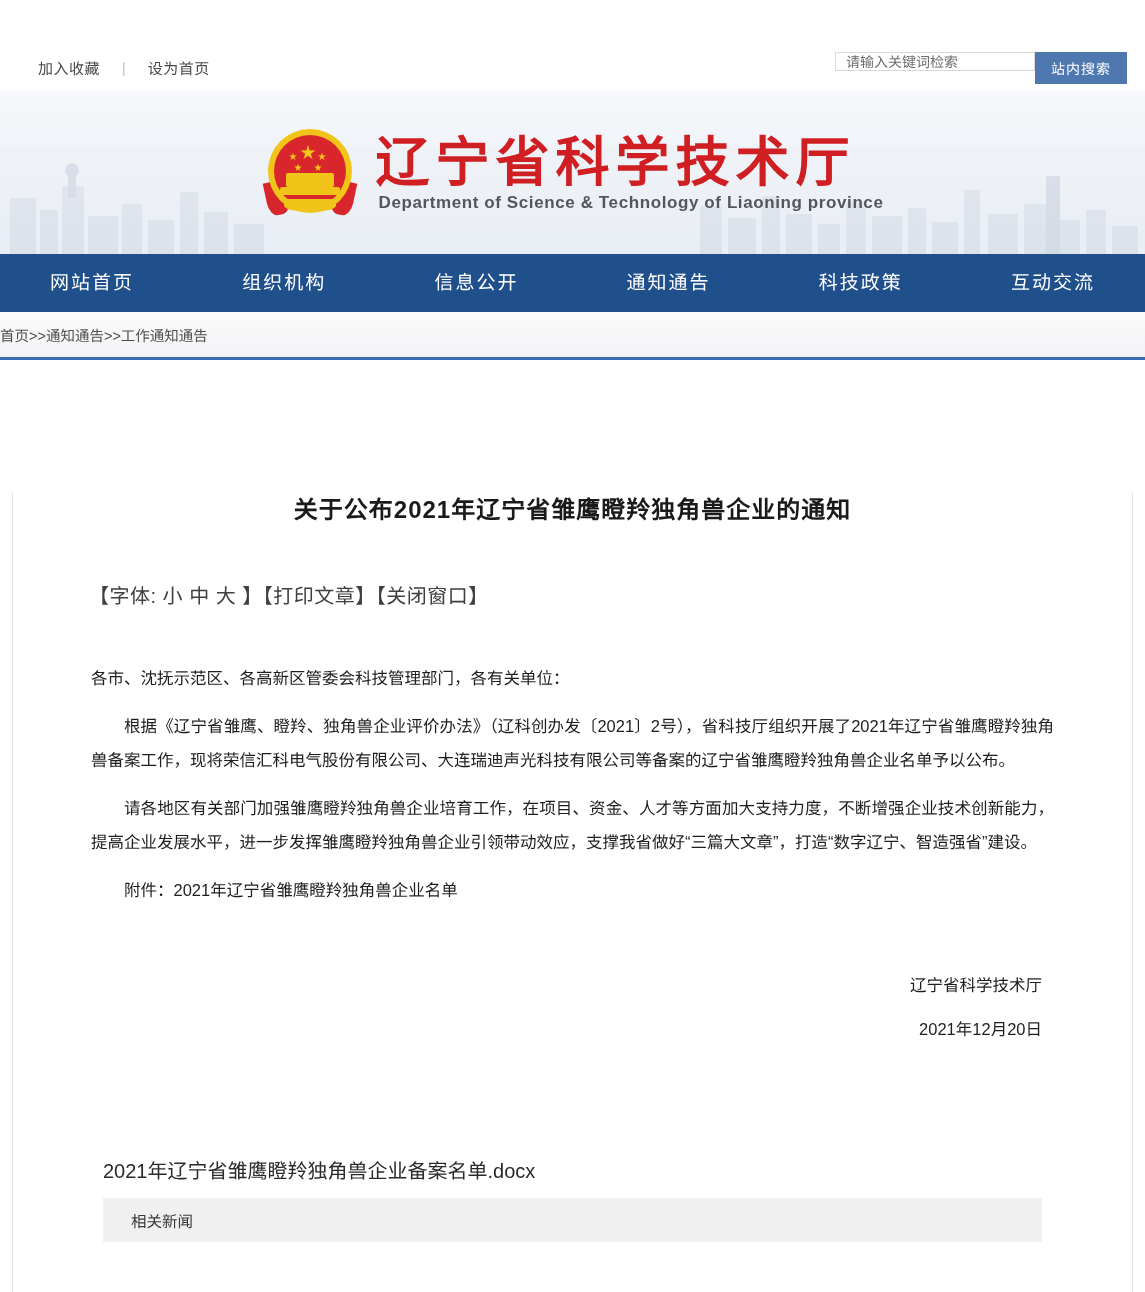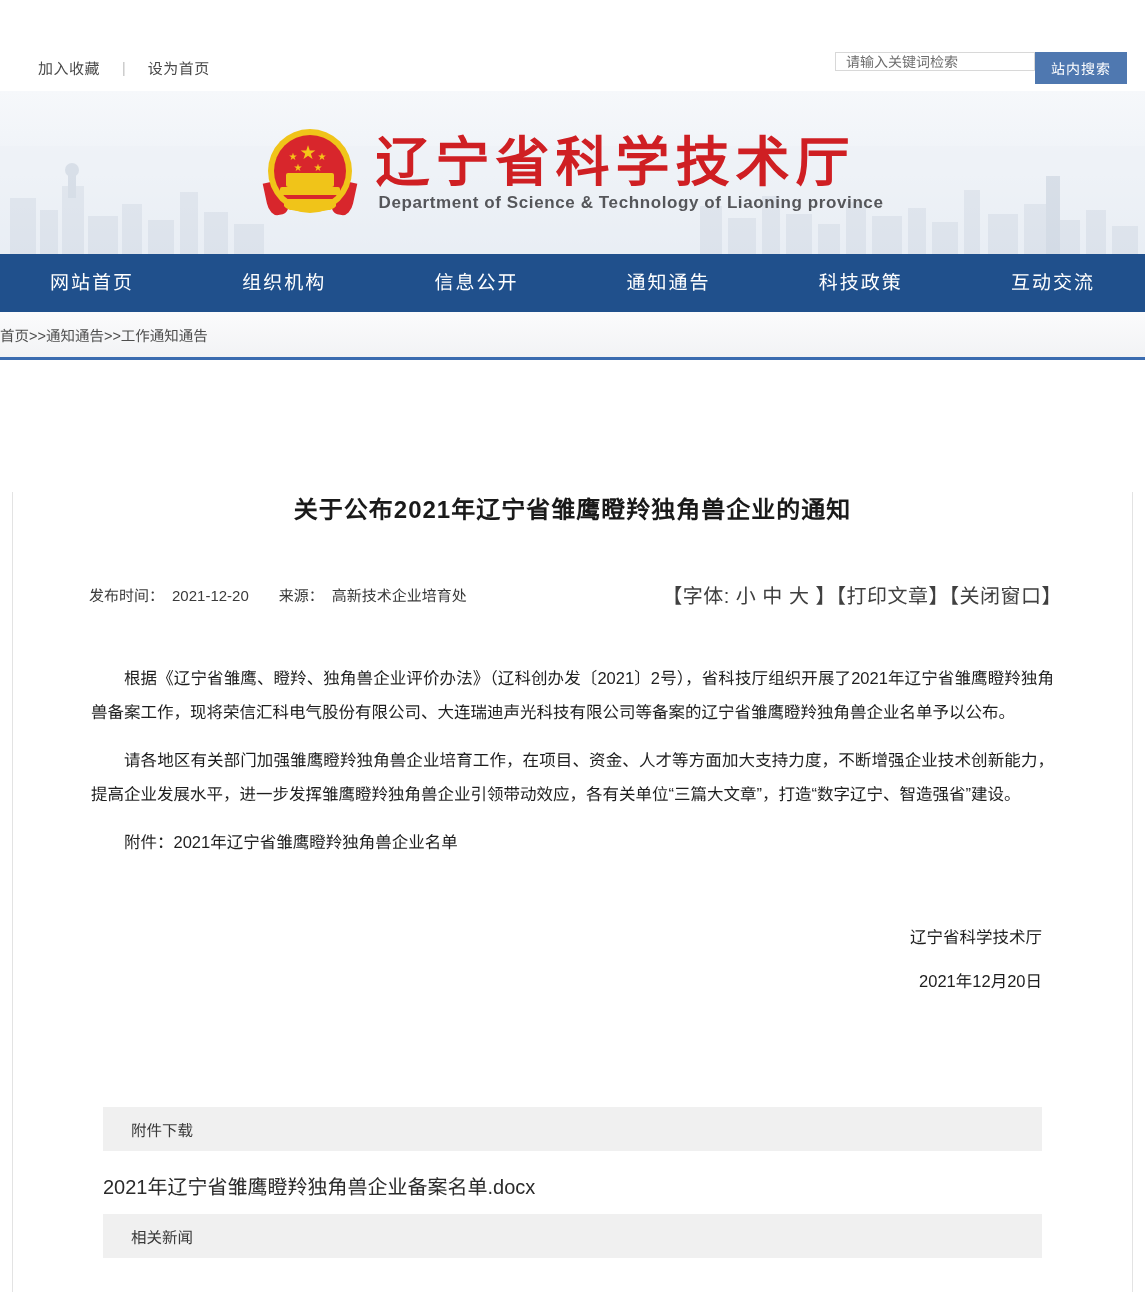--- a/index.html
+++ b/index.html
@@ -378,38 +378,35 @@
 
 <div class="crumbbar">
   <div class="crumb">首页&gt;&gt;通知通告&gt;&gt;工作通知通告</div>
 </div>
 
 <div class="card">
 
   <h1 class="doc-title">关于公布2021年辽宁省雏鹰瞪羚独角兽企业的通知</h1>
 
   <div class="meta-row">
-    <div class="meta-left">
-      <span>发布时间：</span><span>2021-12-20</span><span class="src">来源：</span><span>高新技术企业培育处</span>
-    </div>
     <div class="meta-right">
       <span class="fs">【字体: 小 中 大 】</span><span class="grp">【打印文章】</span><span class="grp">【关闭窗口】</span>
     </div>
   </div>
 
   <div class="body-text">
+    <p>各市、沈抚示范区、各高新区管委会科技管理部门，各有关单位：</p>
     <p class="indent">根据《辽宁省雏鹰、瞪羚、独角兽企业评价办法》（辽科创办发〔2021〕2号），省科技厅组织开展了2021年辽宁省雏鹰瞪羚独角兽备案工作，现将荣信汇科电气股份有限公司、大连瑞迪声光科技有限公司等备案的辽宁省雏鹰瞪羚独角兽企业名单予以公布。</p>
-    <p class="indent">请各地区有关部门加强雏鹰瞪羚独角兽企业培育工作，在项目、资金、人才等方面加大支持力度，不断增强企业技术创新能力，提高企业发展水平，进一步发挥雏鹰瞪羚独角兽企业引领带动效应，各有关单位“三篇大文章”，打造“数字辽宁、智造强省”建设。</p>
+    <p class="indent">请各地区有关部门加强雏鹰瞪羚独角兽企业培育工作，在项目、资金、人才等方面加大支持力度，不断增强企业技术创新能力，提高企业发展水平，进一步发挥雏鹰瞪羚独角兽企业引领带动效应，支撑我省做好“三篇大文章”，打造“数字辽宁、智造强省”建设。</p>
     <p class="indent">附件：2021年辽宁省雏鹰瞪羚独角兽企业名单</p>
   </div>
 
   <div class="sign">
     <div>辽宁省科学技术厅</div>
     <div>2021年12月20日</div>
   </div>
 
   <div class="attach-block">
-    <div class="sec-bar">附件下载</div>
     <a class="attach-file" href="#" style="display:block;text-decoration:none;color:#2b2b2b;">2021年辽宁省雏鹰瞪羚独角兽企业备案名单.docx</a>
     <div class="sec-bar">相关新闻</div>
   </div>
 
 </div>
 
 </body></html>

